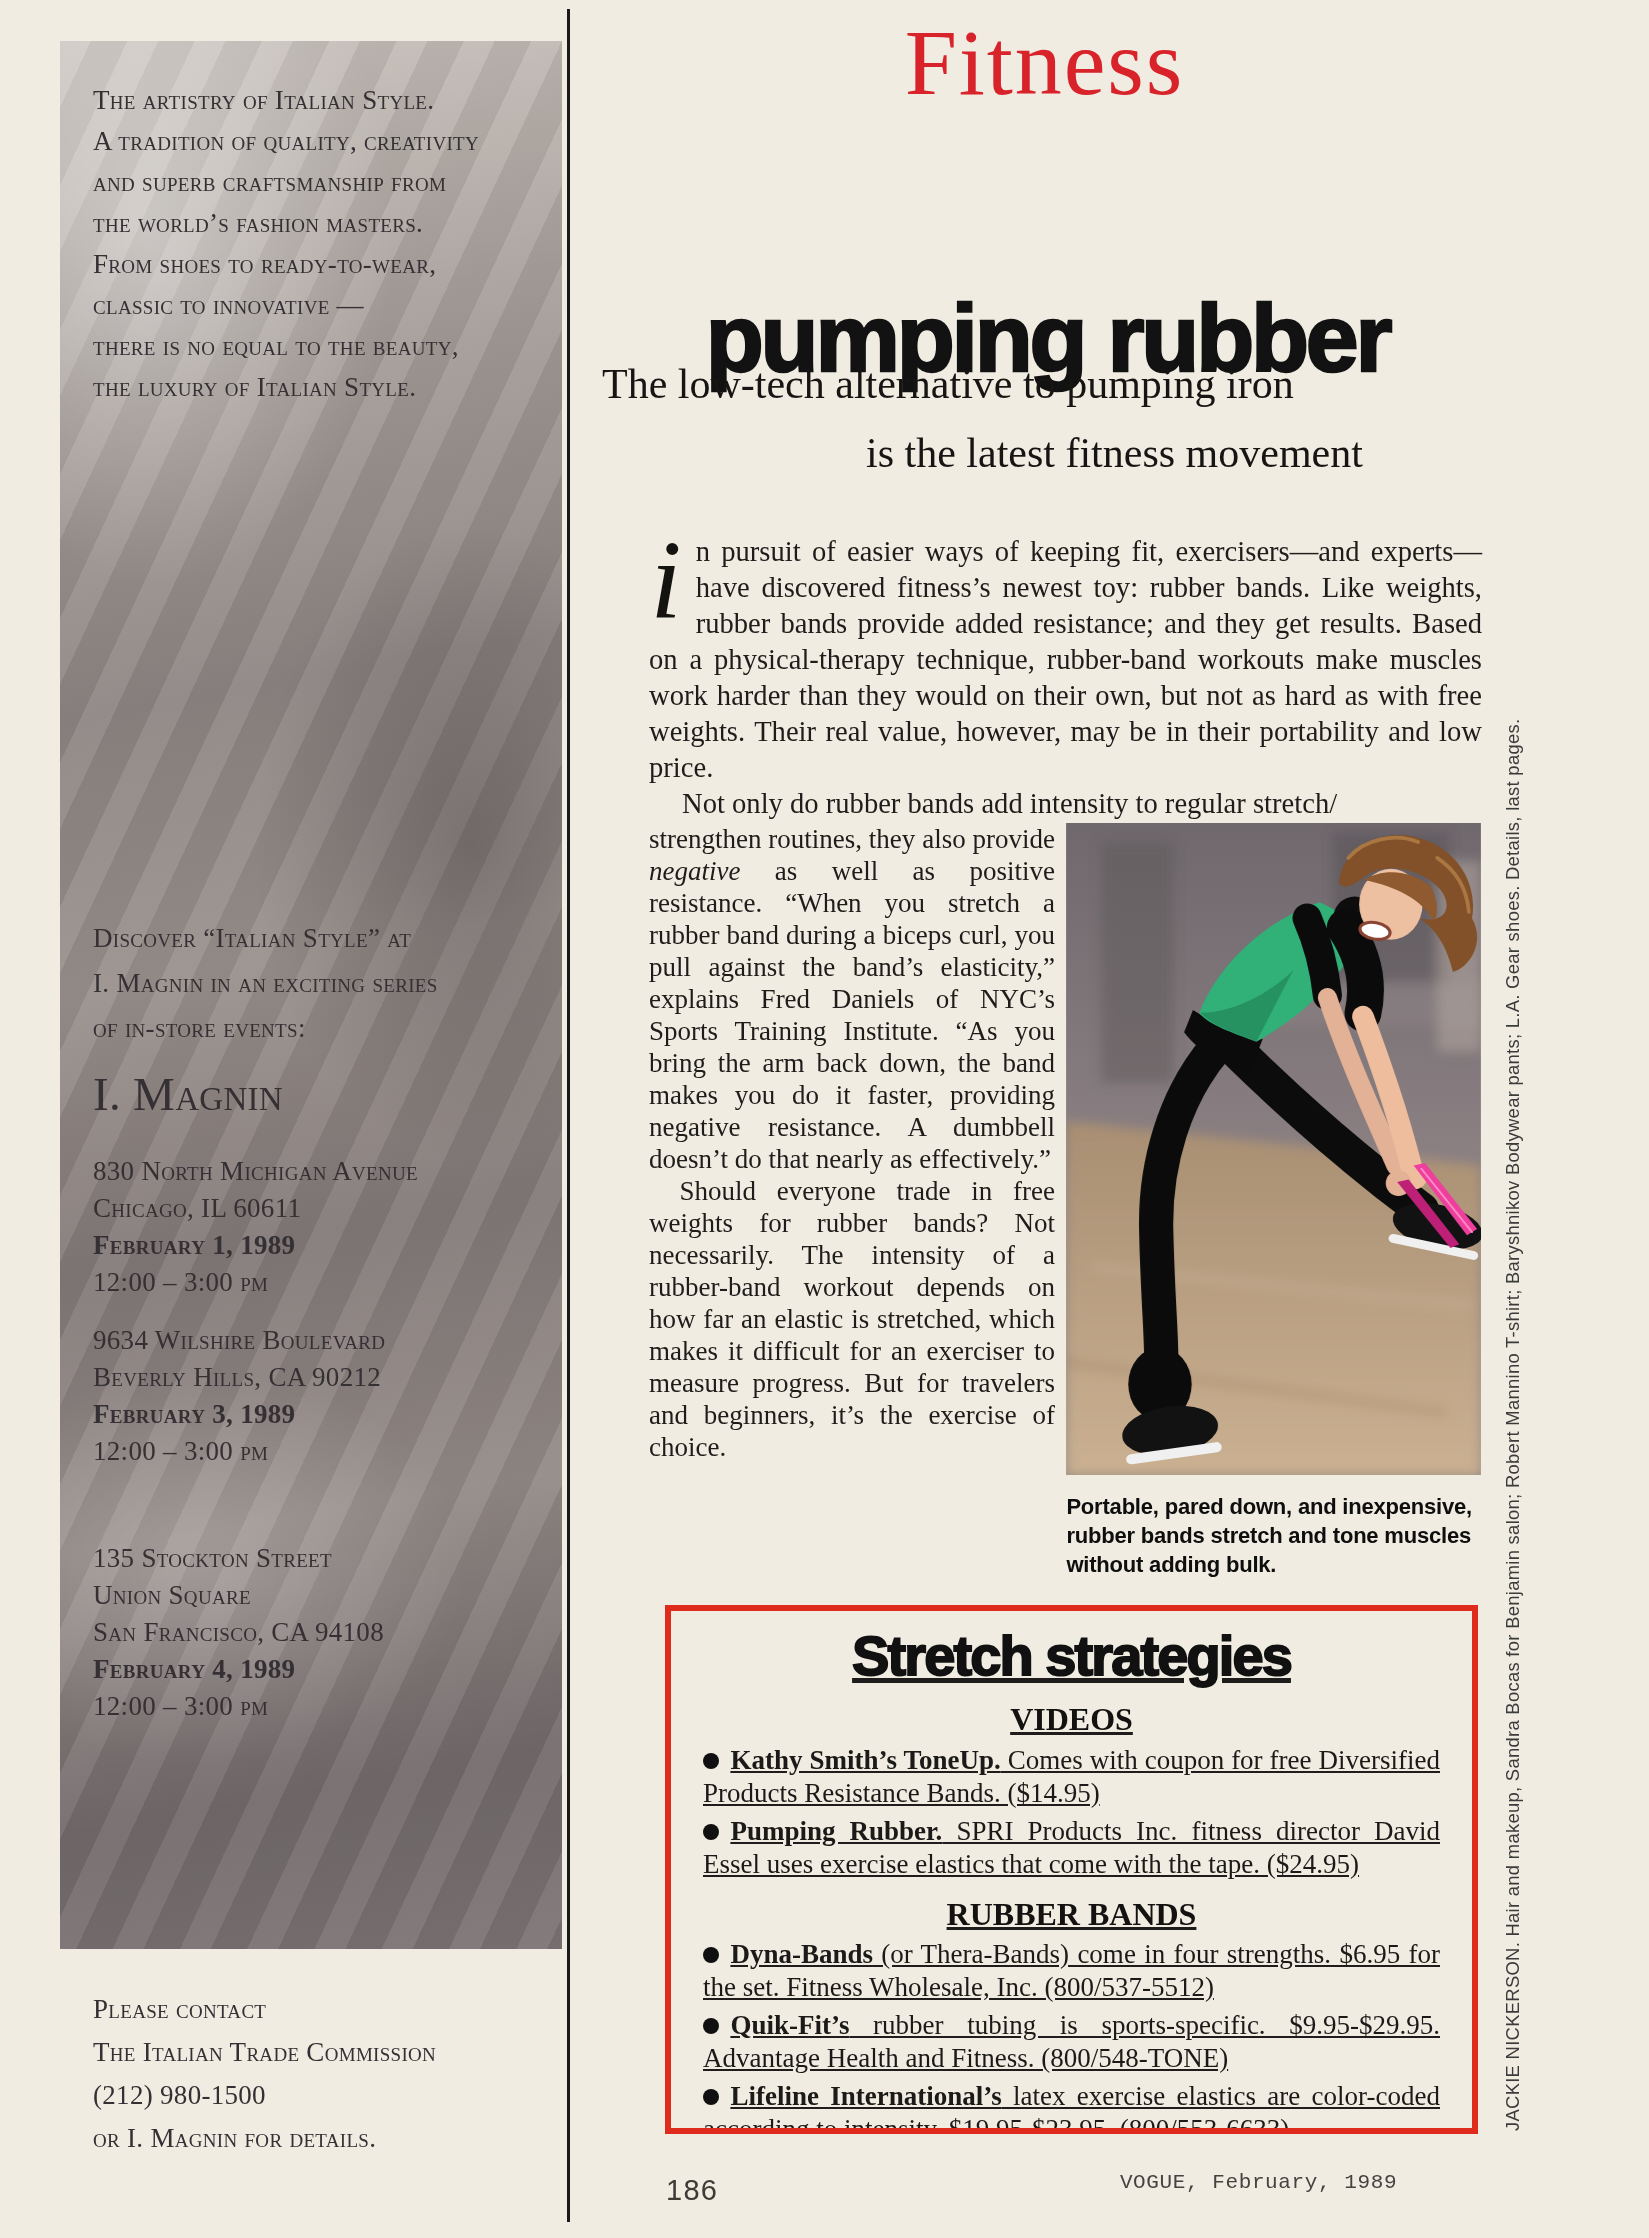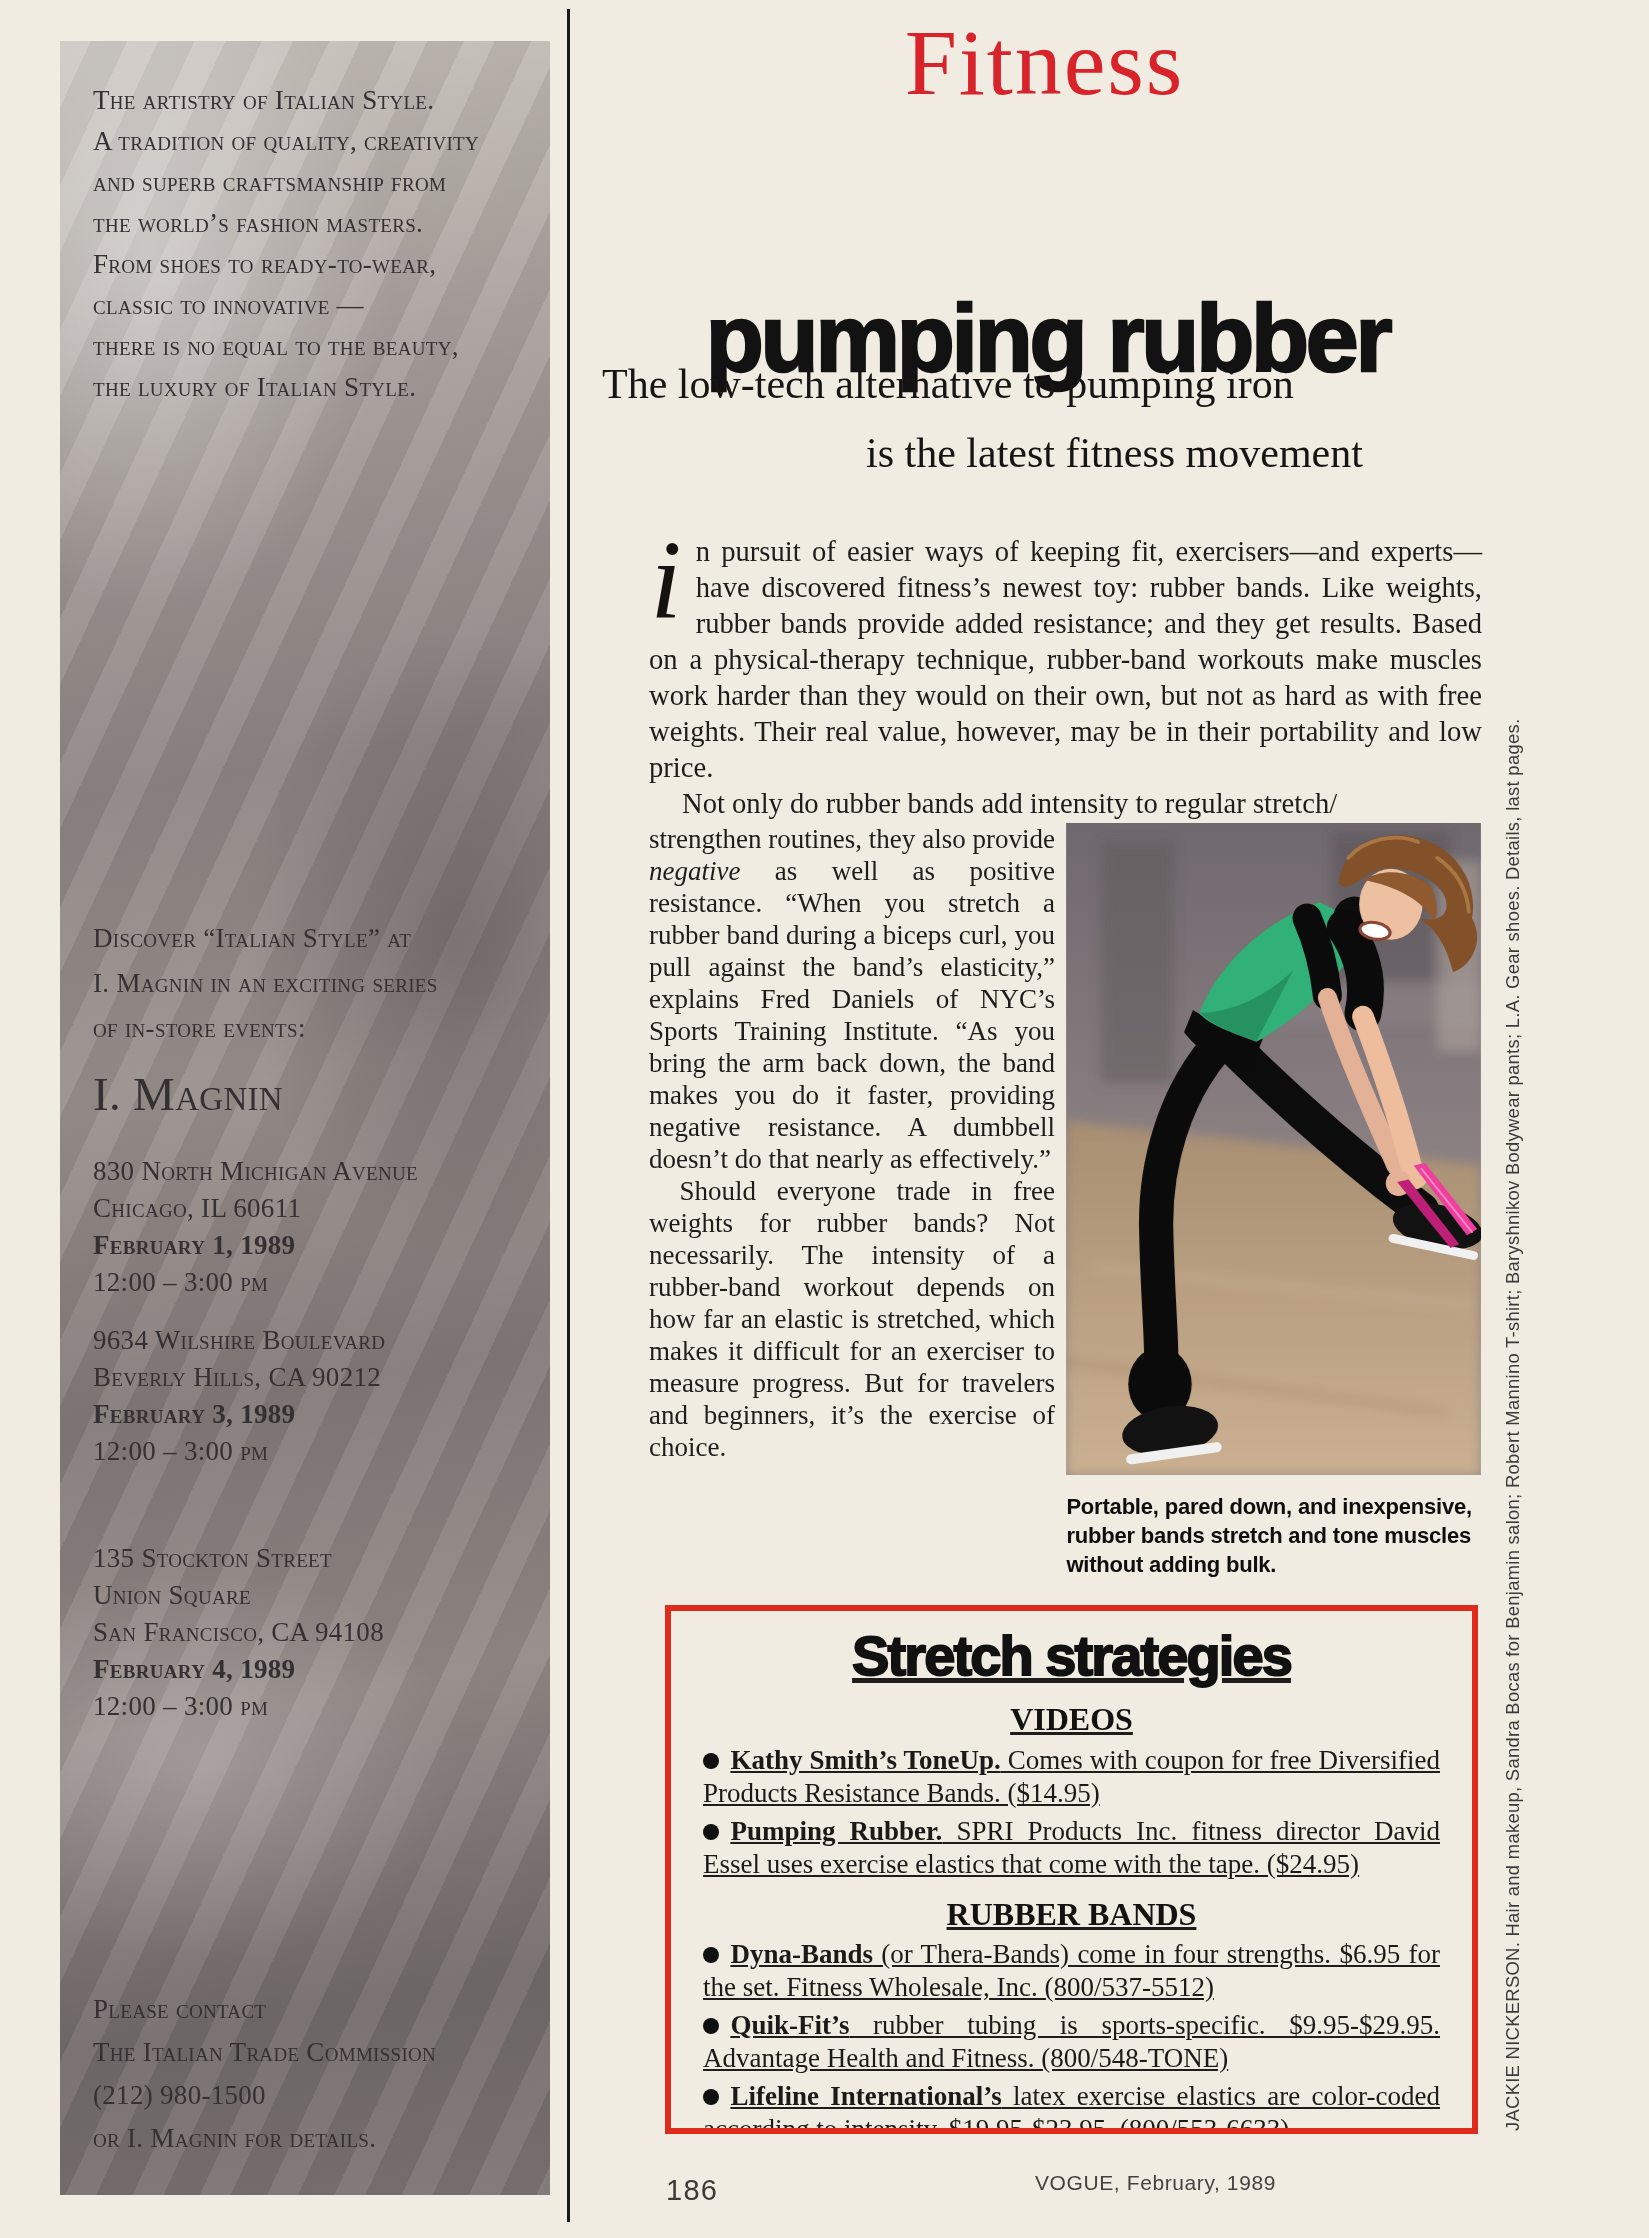--- a/index.html
+++ b/index.html
@@ -1,25 +1,26 @@
 <!DOCTYPE html>
 <html style="font-size:10.2px"><head>
 <meta charset="utf-8">
 <style>
   html,body{margin:0;padding:0;background:#d8d4c8;}
   .page{position:relative;width:1650px;height:2239px;background:#f0ece1;overflow:hidden;
         font-family:"Liberation Serif",serif;color:#1f1d1b;}
   
-  .sidebar{position:absolute;left:60px;top:41px;width:490px;height:2154px;
+  .sidebar{position:absolute;left:60px;top:41px;width:490px;height:1908px;
     background:
       radial-gradient(ellipse 394px 571px at 18% 10%, rgba(255,255,255,.38), rgba(255,255,255,0) 62%),
       radial-gradient(ellipse 330px 482px at 82% 42%, rgba(36,30,36,.28), rgba(0,0,0,0) 66%),
       radial-gradient(ellipse 444px 330px at 28% 80%, rgba(255,255,255,.20), rgba(255,255,255,0) 60%),
       repeating-linear-gradient(115deg, rgba(255,255,255,.05) 0 28px, rgba(0,0,0,.06) 28px 61px),
       linear-gradient(170deg,#c9c3bd 0%,#a59d99 18%,#8e8684 34%,#9a918d 48%,#837a79 62%,#948b88 76%,#736b6c 90%,#7d7575 100%);
+    padding-left: 12px;
   }
   .sb{position:absolute;left:33px;right:25.4px;font-variant:small-caps;color:#353034;letter-spacing:0.3px;}
   .sb div{white-space:nowrap;}
   .sb-intro{top:39px;font-size:27px;line-height:41px;}
   .sb-discover{top:875px;font-size:27px;line-height:45px;}
   .sb-brand{top:1028px;font-size:47px;line-height:51px;}
   .sb-ev{font-size:27px;line-height:37px;}
   .sb-ev1{top:1112px;} .sb-ev2{top:1281px;} .sb-ev3{top:1499px;}
   .ev-date{font-weight:bold;}
   .sb-contact{top:1947px;font-size:27px;line-height:43px;}
@@ -54,22 +55,22 @@
              color:#111;margin:5.1px 0 0;}
   .box-heading{text-align:center;font-weight:bold;font-size:32px;line-height:36px;margin:15.2px 0 6.3px;color:#141210;}
   .box-item{font-size:27px;line-height:33px;text-align:justify;margin:0 0 5.1px;color:#1c1a18;}
   .bullet{display:inline-block;width:16px;height:16px;border-radius:50%;background:#101010;margin-right:11.4px;}
   
   .credit{position:absolute;left:1502px;top:2131px;transform:rotate(-90deg);transform-origin:0 0;
           width:1099px;white-space:nowrap;font-family:"Liberation Sans",sans-serif;
           font-size:18.4px;color:#3b3b3b;letter-spacing:0.3px;}
   .pagenum{position:absolute;left:666px;top:2163px;font-family:"Liberation Sans",sans-serif;
            font-size:29px;letter-spacing:1.3px;color:#3f3a36;margin-top:11px;}
-  .footmag{position:absolute;left:1035px;top:2171px;width:447px;text-align:left;
-           font-family:Liberation Sans, sans-serif;font-size:21px;letter-spacing:0.6px;color:#474240;}
+  .footmag{position:absolute;left:1035px;top:2171px;width:447px;text-align:center;
+           font-family:Liberation Mono, monospace;font-size:21px;letter-spacing:0.6px;color:#474240;}
 </style>
 </head>
 <body>
 
 <div class="page">
 
   <aside class="sidebar">
     <div class="sb sb-intro">
       <div>The artistry of Italian Style.</div>
       <div>A tradition of quality, creativity</div>

